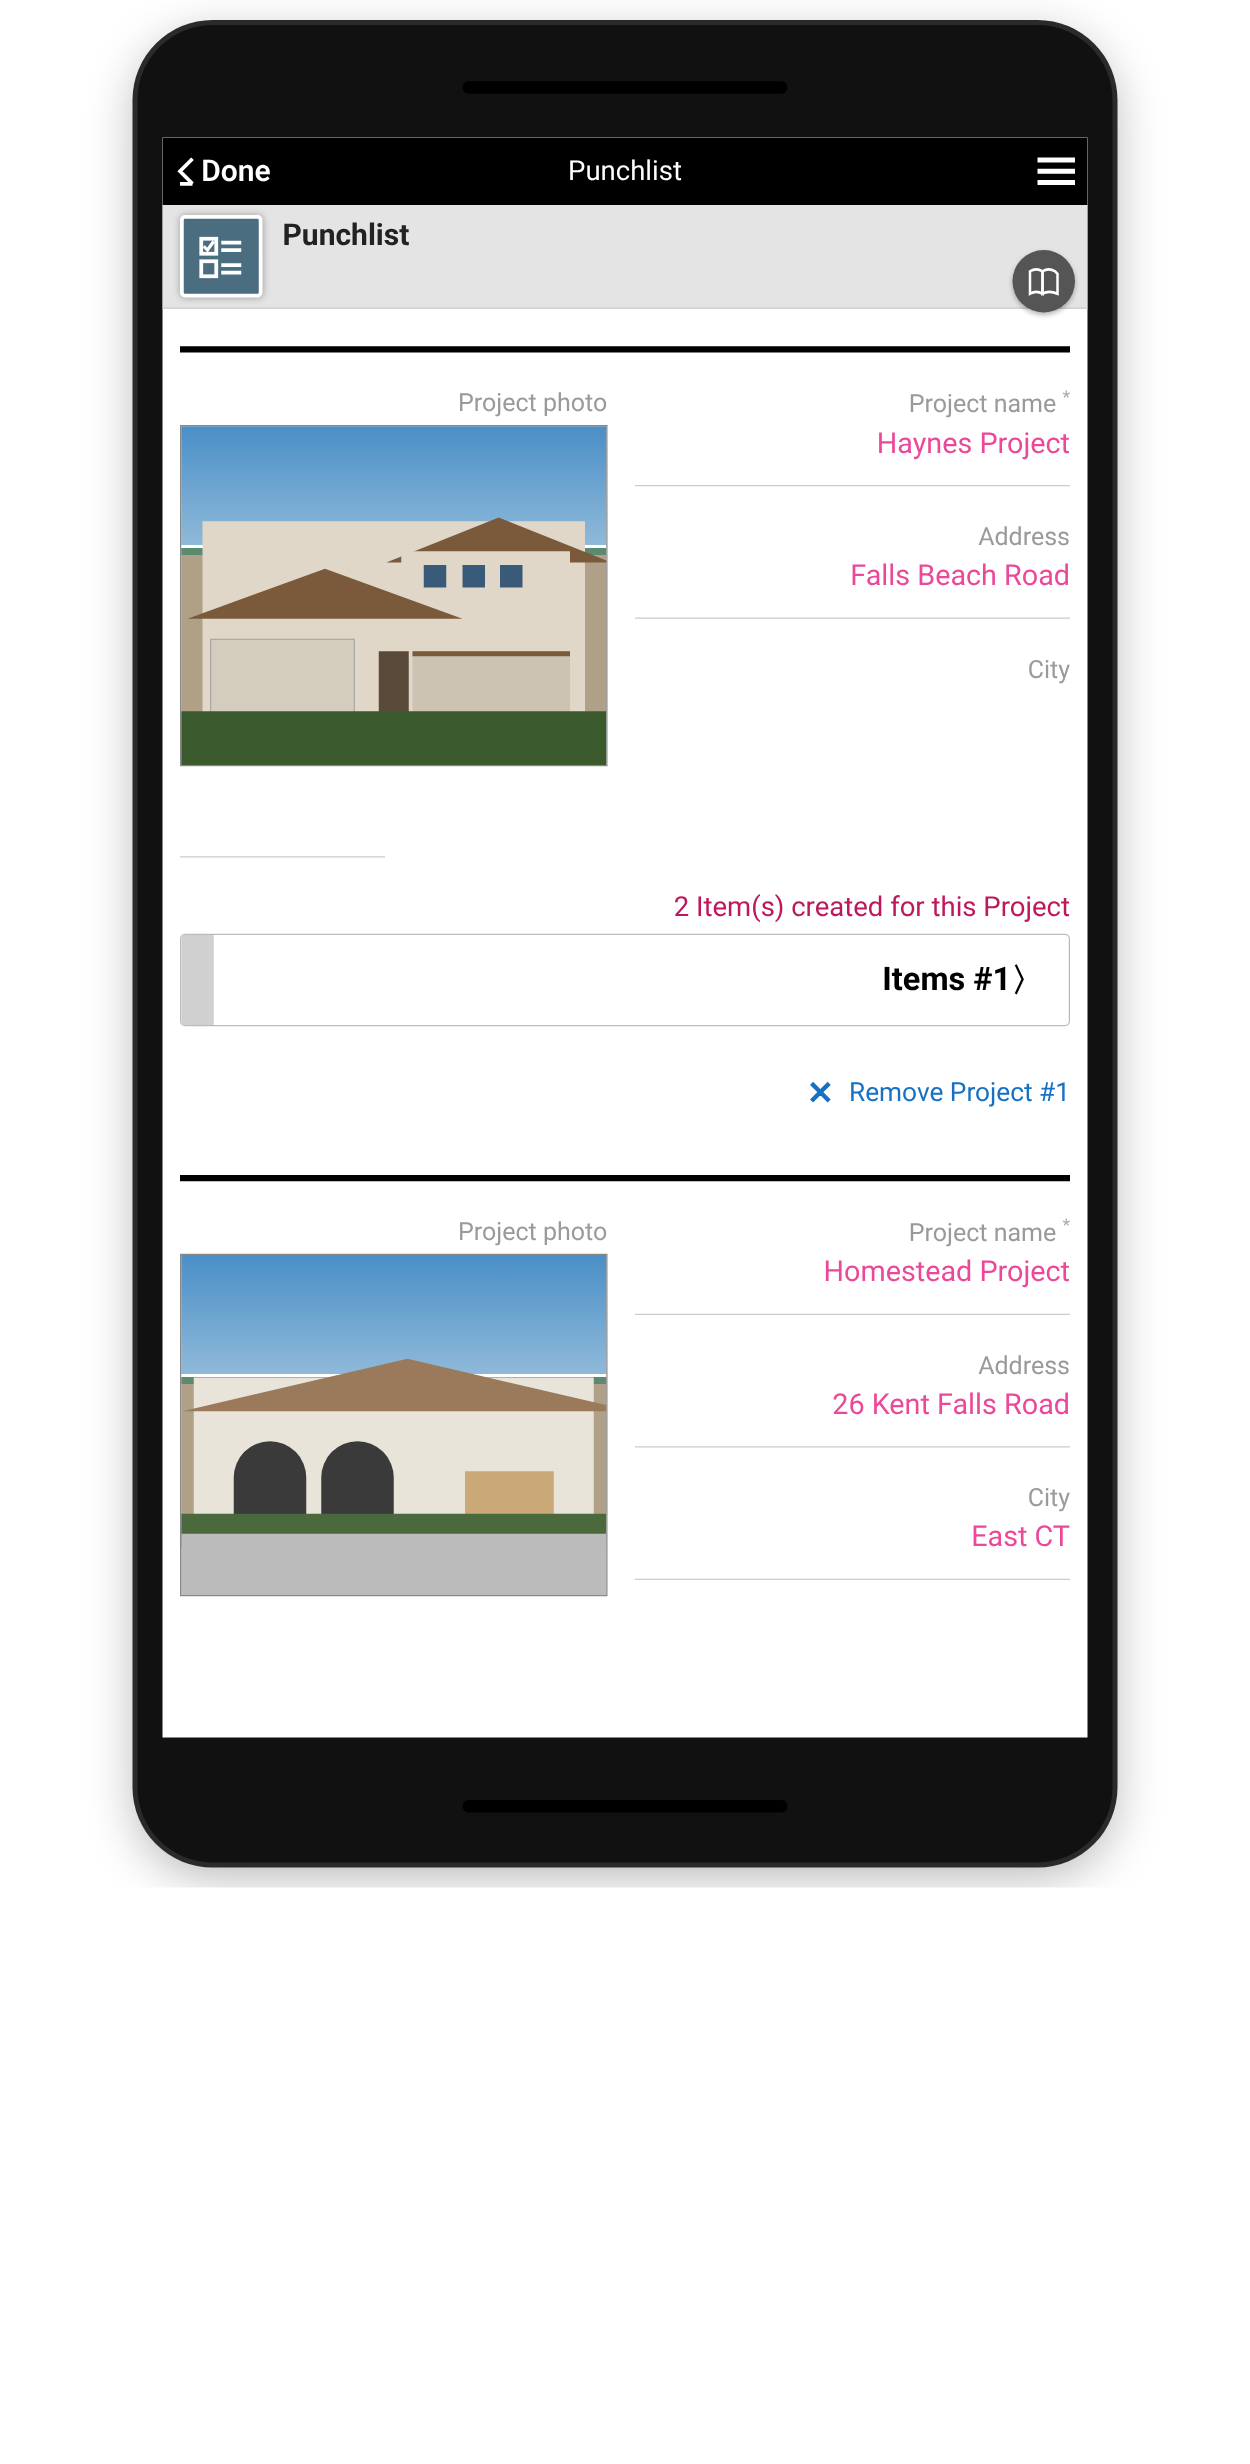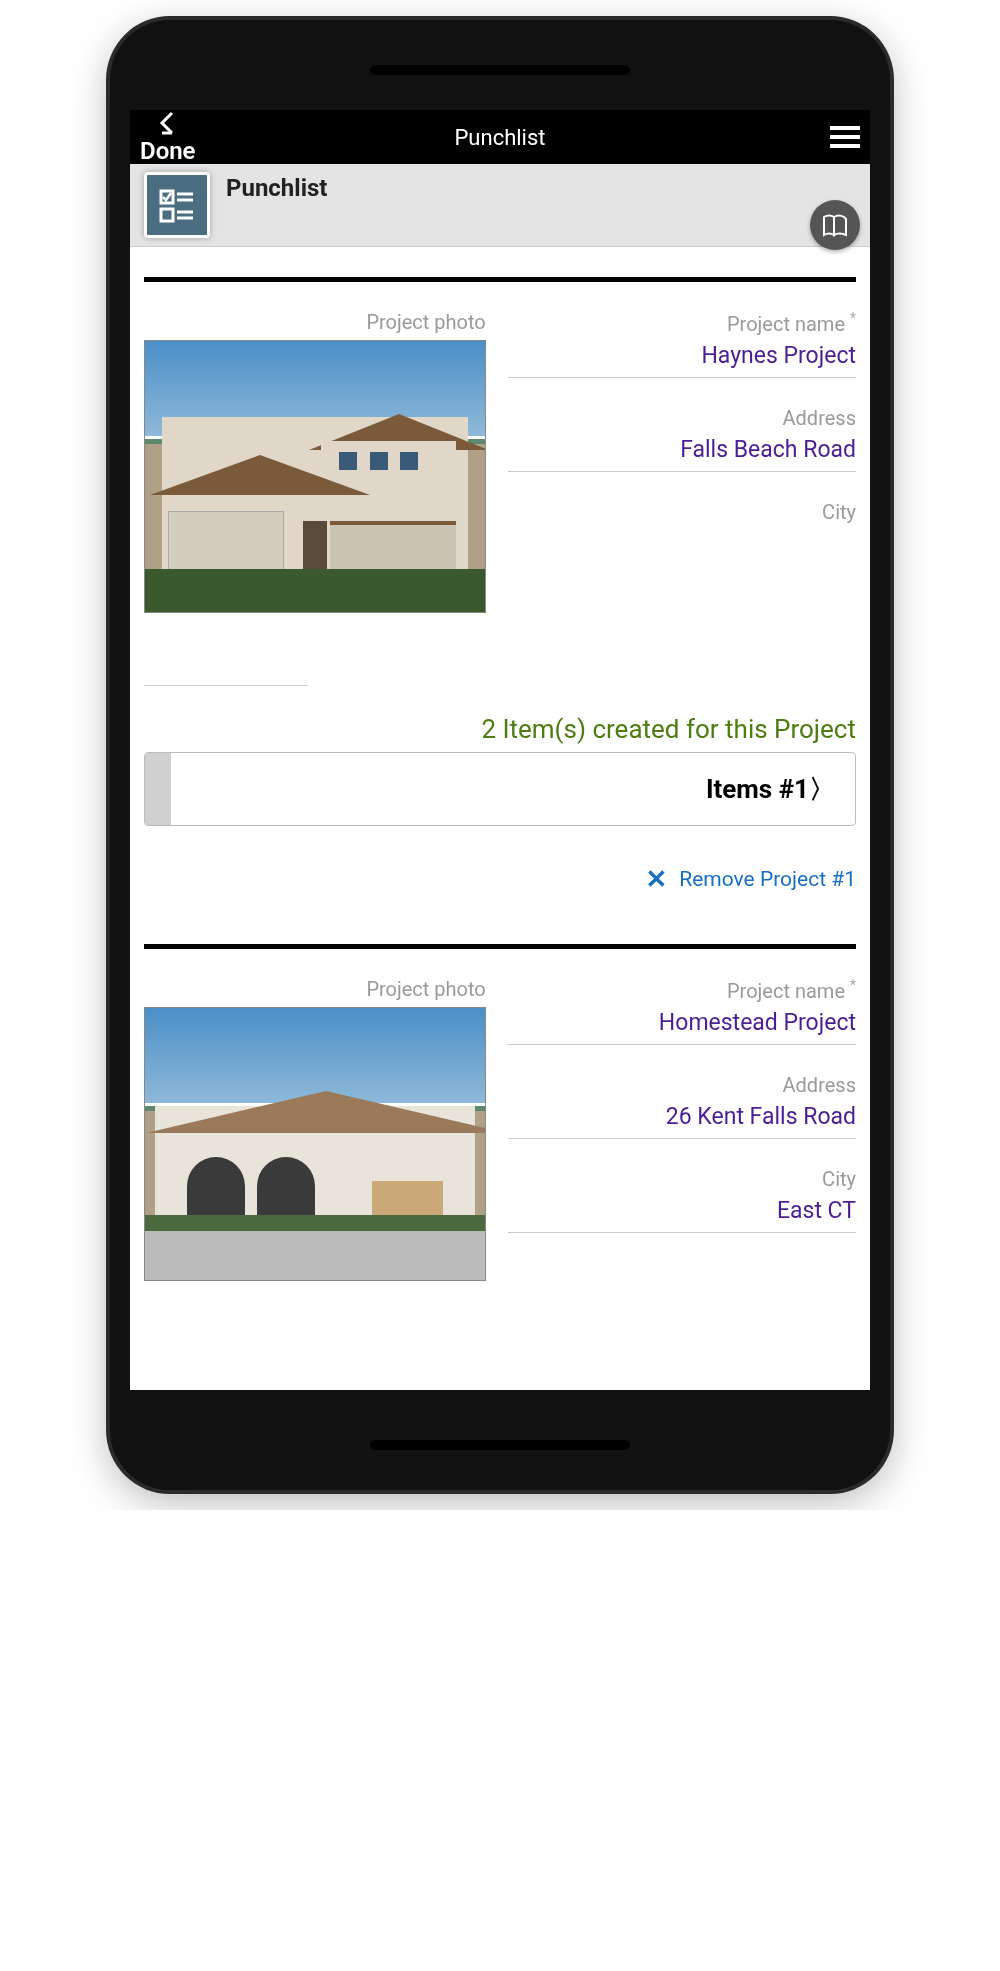--- a/index.html
+++ b/index.html
@@ -48,21 +48,20 @@
     align-items: center;
     padding: 0 10px;
     position: relative;
   }
   .back {
     display: flex;
     align-items: center;
     gap: 1px;
     font-size: 24px;
     font-weight: 600;
-    flex-direction: column;
   }
   .back svg { width: 20px; height: 26px; }
   .topbar-title {
     position: absolute;
     left: 0; right: 0;
     text-align: center;
     font-size: 22px;
     font-weight: 400;
     pointer-events: none;
   }
@@ -106,21 +105,21 @@
     border-radius: 50%;
     display: flex; align-items: center; justify-content: center;
     box-shadow: 0 2px 4px rgba(0,0,0,.3);
   }
   .content { padding: 12px 14px 0 14px; flex:1; overflow:hidden;text-align:right; }
   .divider { height: 5px; background: #000; margin: 18px 0 28px 0; }
   .proj-row { display: flex; gap: 22px; }
   .photo-col { flex: 0 0 48%; }
   .info-col { flex: 1; display: flex; flex-direction: column; gap: 28px; }
   .label { color: #9a9a9a; font-size: 20px; margin-bottom: 6px; }
-  .value { color: #4c1d95; font-size: 23px; border-bottom: 1px solid #ccc; padding-bottom: 8px; }
+  .value { color: #ec4899; font-size: 23px; border-bottom: 1px solid #ccc; padding-bottom: 20px; }
   .field .req { color: #aaa; font-size: 14px; vertical-align: super; }
   .photo {
     width: 100%; aspect-ratio: 1.25/1;
     background: linear-gradient(180deg,#4a8fc7 0%,#8fb9d9 35%,#fff 35%,#fff 36%,#5b8a6e 36%,#5b8a6e 38%,#b0a088 38%,#b0a088 100%);
     border: 1px solid #888;
     position: relative;
     overflow: hidden;
   }
   .house1 {
     position:absolute; left:5%; right:5%; top:28%; bottom:8%;
@@ -140,21 +139,21 @@
 
   .house2 {position:absolute;left:3%;right:3%;top:36%;bottom:10%;background:#e8e4da;}
   .house2 .roof{position:absolute;left:-3%;right:-3%;top:-10%;height:0;border-left:180px solid transparent;border-right:180px solid transparent;border-bottom:42px solid #9a7a5a;}
   .house2 .arch{position:absolute;bottom:5%;width:18%;height:60%;background:#3a3a3a;border-radius:40px 40px 0 0;}
   .house2 .a1{left:10%} .house2 .a2{left:32%}
   .house2 .garage{position:absolute;right:10%;bottom:5%;width:22%;height:44%;background:#caa878;}
   .drive{position:absolute;left:0;right:0;bottom:0;height:18%;background:#bbb;}
   .grass2{position:absolute;left:0;right:0;bottom:14%;height:10%;background:#4a6a3e;}
 
   .spacer-line { border-bottom:1px solid #ccc; margin-top:72px; width:48%; }
-  .items-label { font-size:26px; color:#4d7c0f; margin-top:28px; }
+  .items-label { font-size:22px; color:#be185d; margin-top:28px; }
   .items-row {
     display:flex; align-items:center;
     border:1px solid #bbb; border-radius:4px;
     height:74px; margin-top:8px;
     overflow:hidden;
   }
   .items-row .grip { width:26px; height:100%; background:#d0d0d0; }
   .items-row .itxt { flex:1; font-size:26px; font-weight:700; padding-left:27px; }
   .items-row .chev { padding-right:20px; font-size:26px; font-weight:700; }
   .remove-row { display:flex; justify-content:flex-end; align-items:center; gap:12px; margin-top:38px; color:#1670c4; font-size:21px; }

